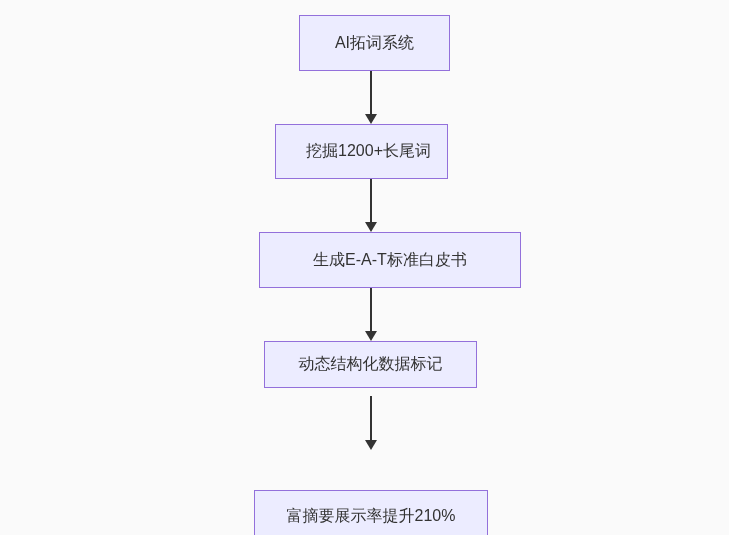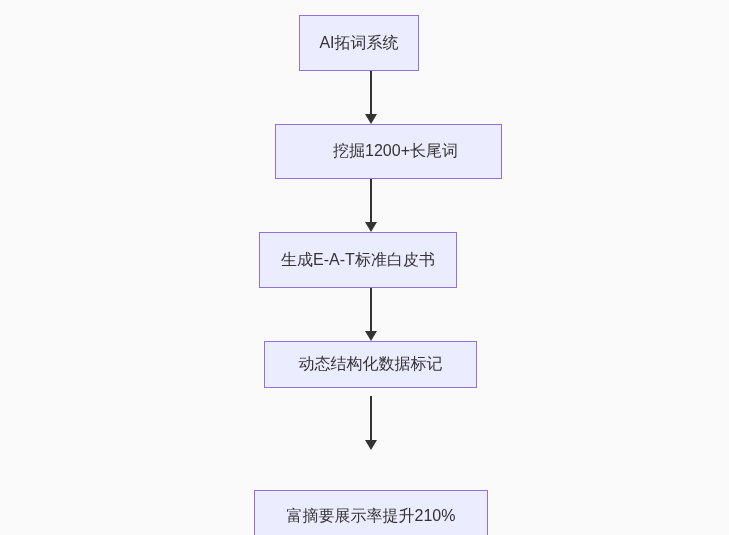--- a/index.html
+++ b/index.html
@@ -49,39 +49,39 @@
     border-left: 6px solid transparent;
     border-right: 6px solid transparent;
     border-top: 10px solid #333333;
   }
 </style>
 </head>
 <body>
 
 <div class="canvas">
 
-  <div class="node" style="left:299px; top:15px; width:120px; height:56px;">
+  <div class="node" style="left:299px; top:15px; width:151px; height:56px;">
     <span>AI拓词系统</span>
   </div>
 
   <div class="arrow" style="left:365px; top:71px; height:53px;">
     <div class="shaft"></div>
     <div class="head"></div>
   </div>
 
-  <div class="node" style="left:275px; top:124px; width:227px; height:55px;padding-left:14px;">
+  <div class="node" style="left:275px; top:124px; width:173px; height:55px;padding-left:14px;">
     <span>挖掘1200+长尾词</span>
   </div>
 
   <div class="arrow" style="left:365px; top:179px; height:53px;">
     <div class="shaft"></div>
     <div class="head"></div>
   </div>
 
-  <div class="node" style="left:259px; top:232px; width:198px; height:56px;">
+  <div class="node" style="left:259px; top:232px; width:262px; height:56px;">
     <span>生成E-A-T标准白皮书</span>
   </div>
 
   <div class="arrow" style="left:365px; top:288px; height:53px;">
     <div class="shaft"></div>
     <div class="head"></div>
   </div>
 
   <div class="node" style="left:264px; top:341px; width:213px; height:47px;">
     <span>动态结构化数据标记</span>

